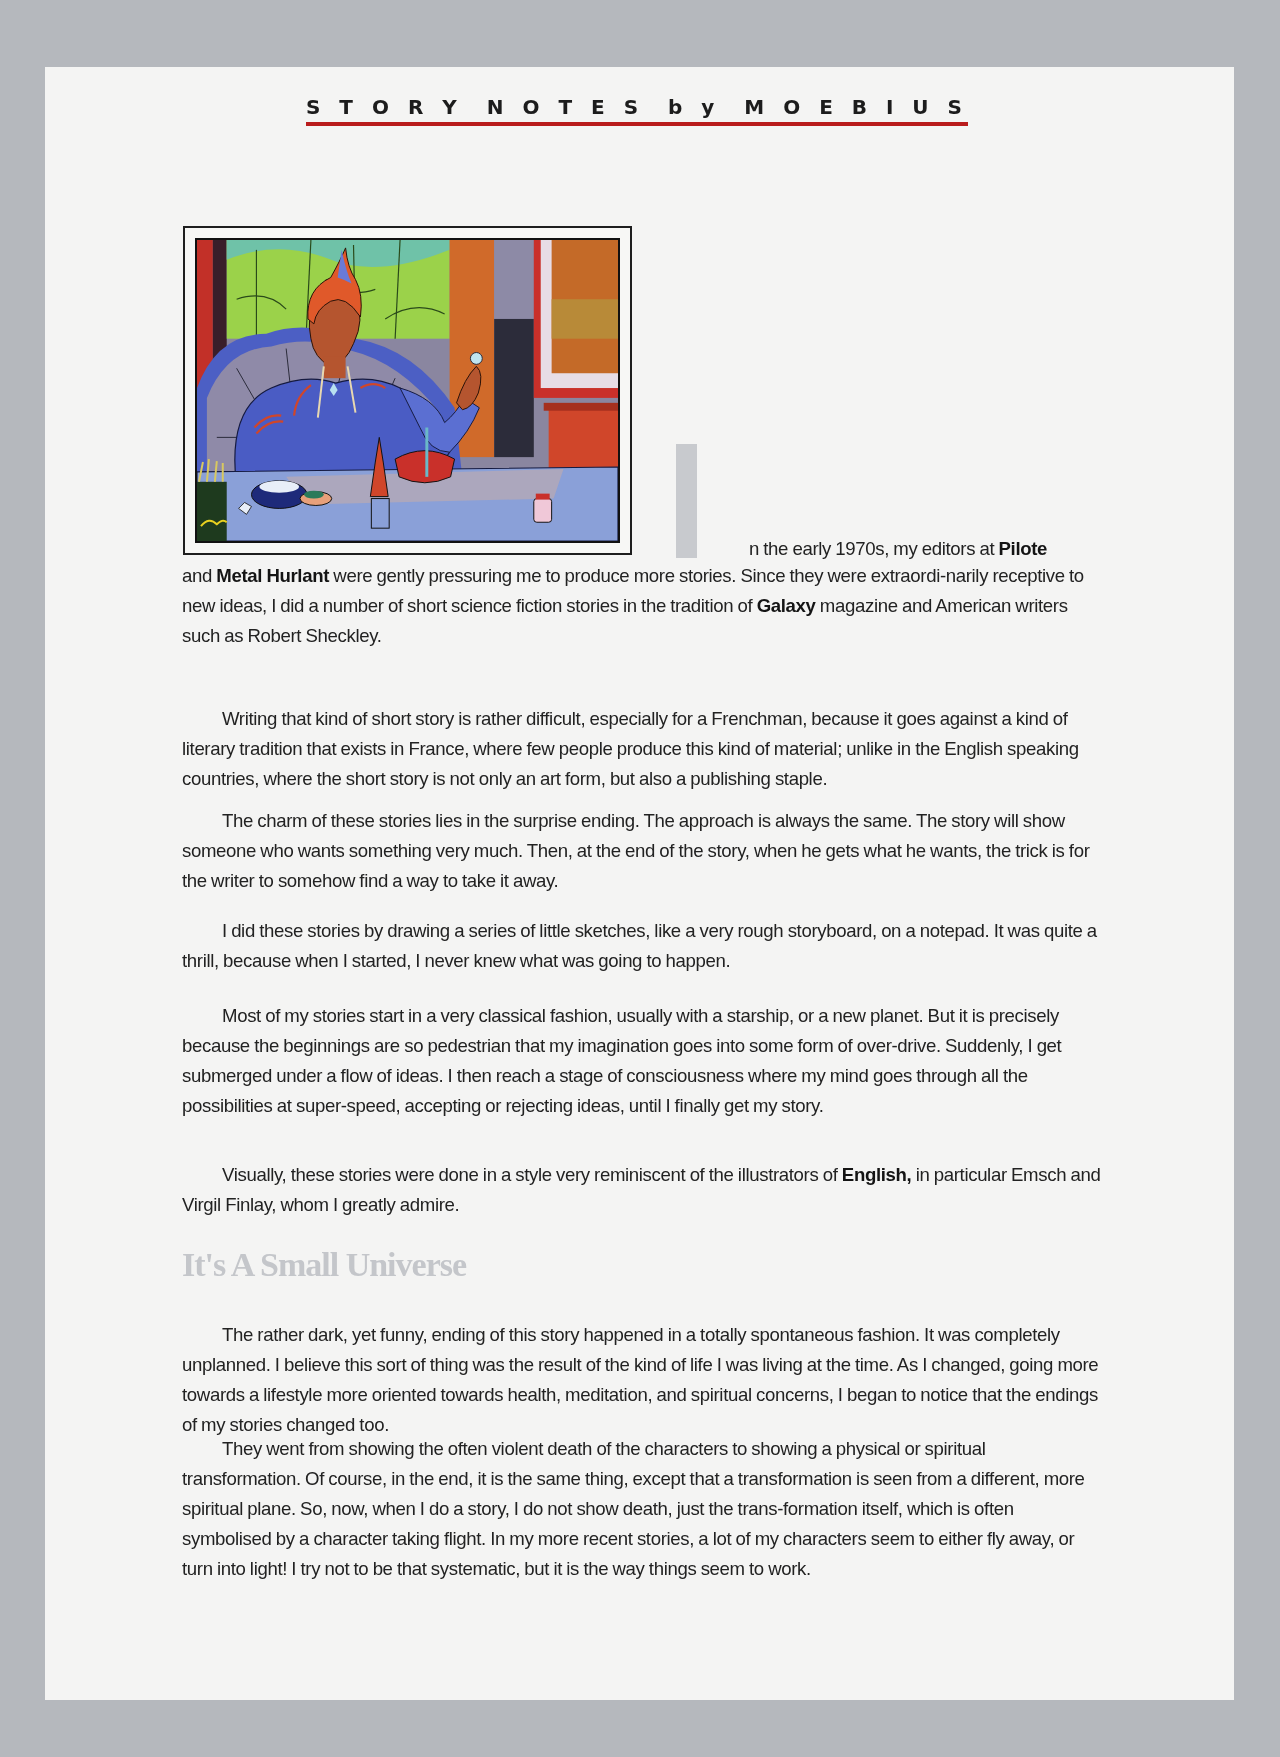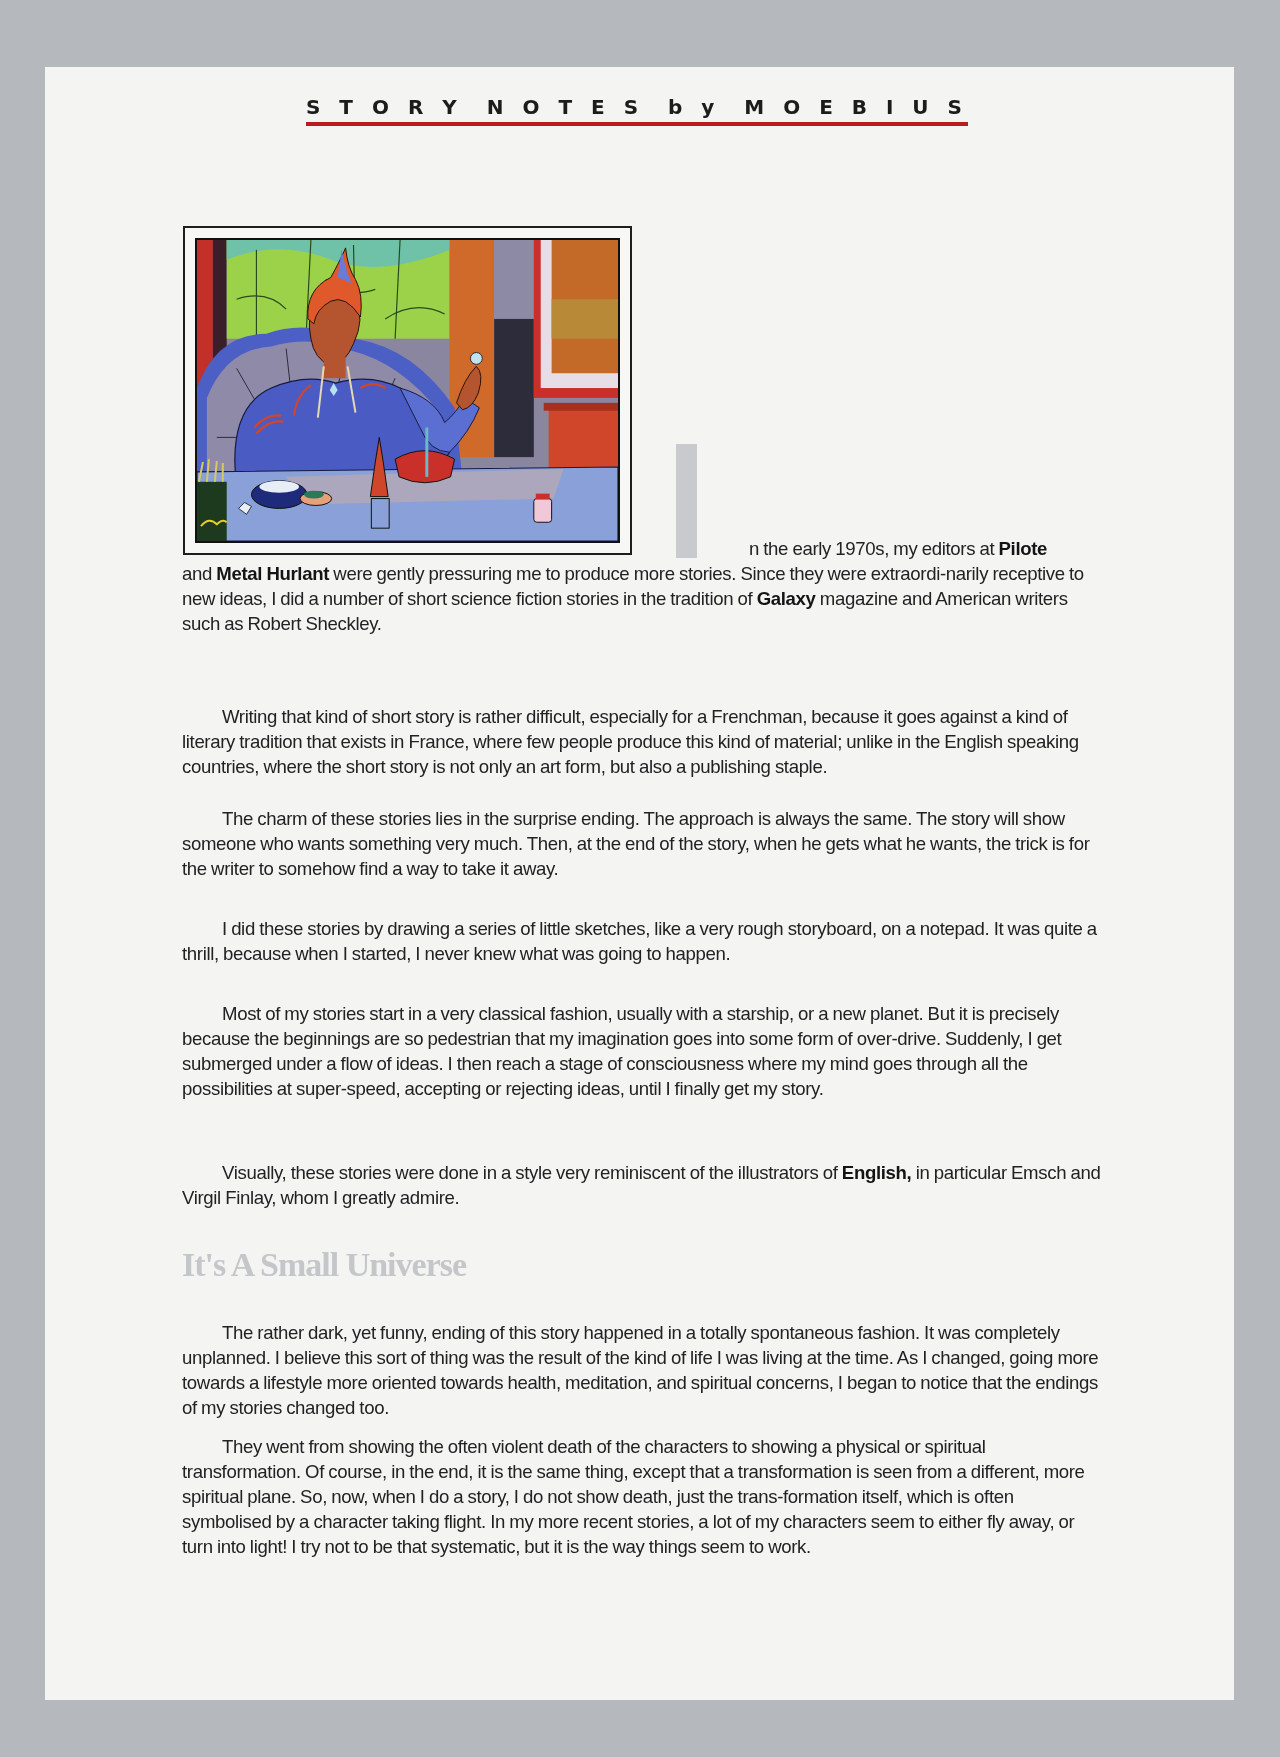--- a/index.html
+++ b/index.html
@@ -29,21 +29,21 @@
     position:absolute; left:10px; top:10px; width:425px; height:305px;
     border:2px solid #111; box-sizing:border-box; overflow:hidden; background:#7d8fd0;
   }
   .art svg { display:block; width:100%; height:100%; }
   .dropcap {
     position:absolute; left:676px; top:444px; width:21px; height:114px;
     background:#c8cace;
   }
   .text {
     position:absolute; left:182px; width:920px;
-    font-family:"Liberation Sans", sans-serif; font-size:18.6px; line-height:25px;
+    font-family:"Liberation Sans", sans-serif; font-size:18.6px; line-height:30px;
     color:#222; letter-spacing:-0.35px; word-spacing:-0.5px;
   }
   .text p { margin:0; }
   .indent { text-indent:40px; }
   b { font-weight:bold; color:#141414; }
   .first-line {
     position:absolute; left:705px; top:536px;
     font-size:18.6px; line-height:25px; color:#222; letter-spacing:-0.35px; word-spacing:-0.5px;margin-left:44px;
   }
   .section-title {

